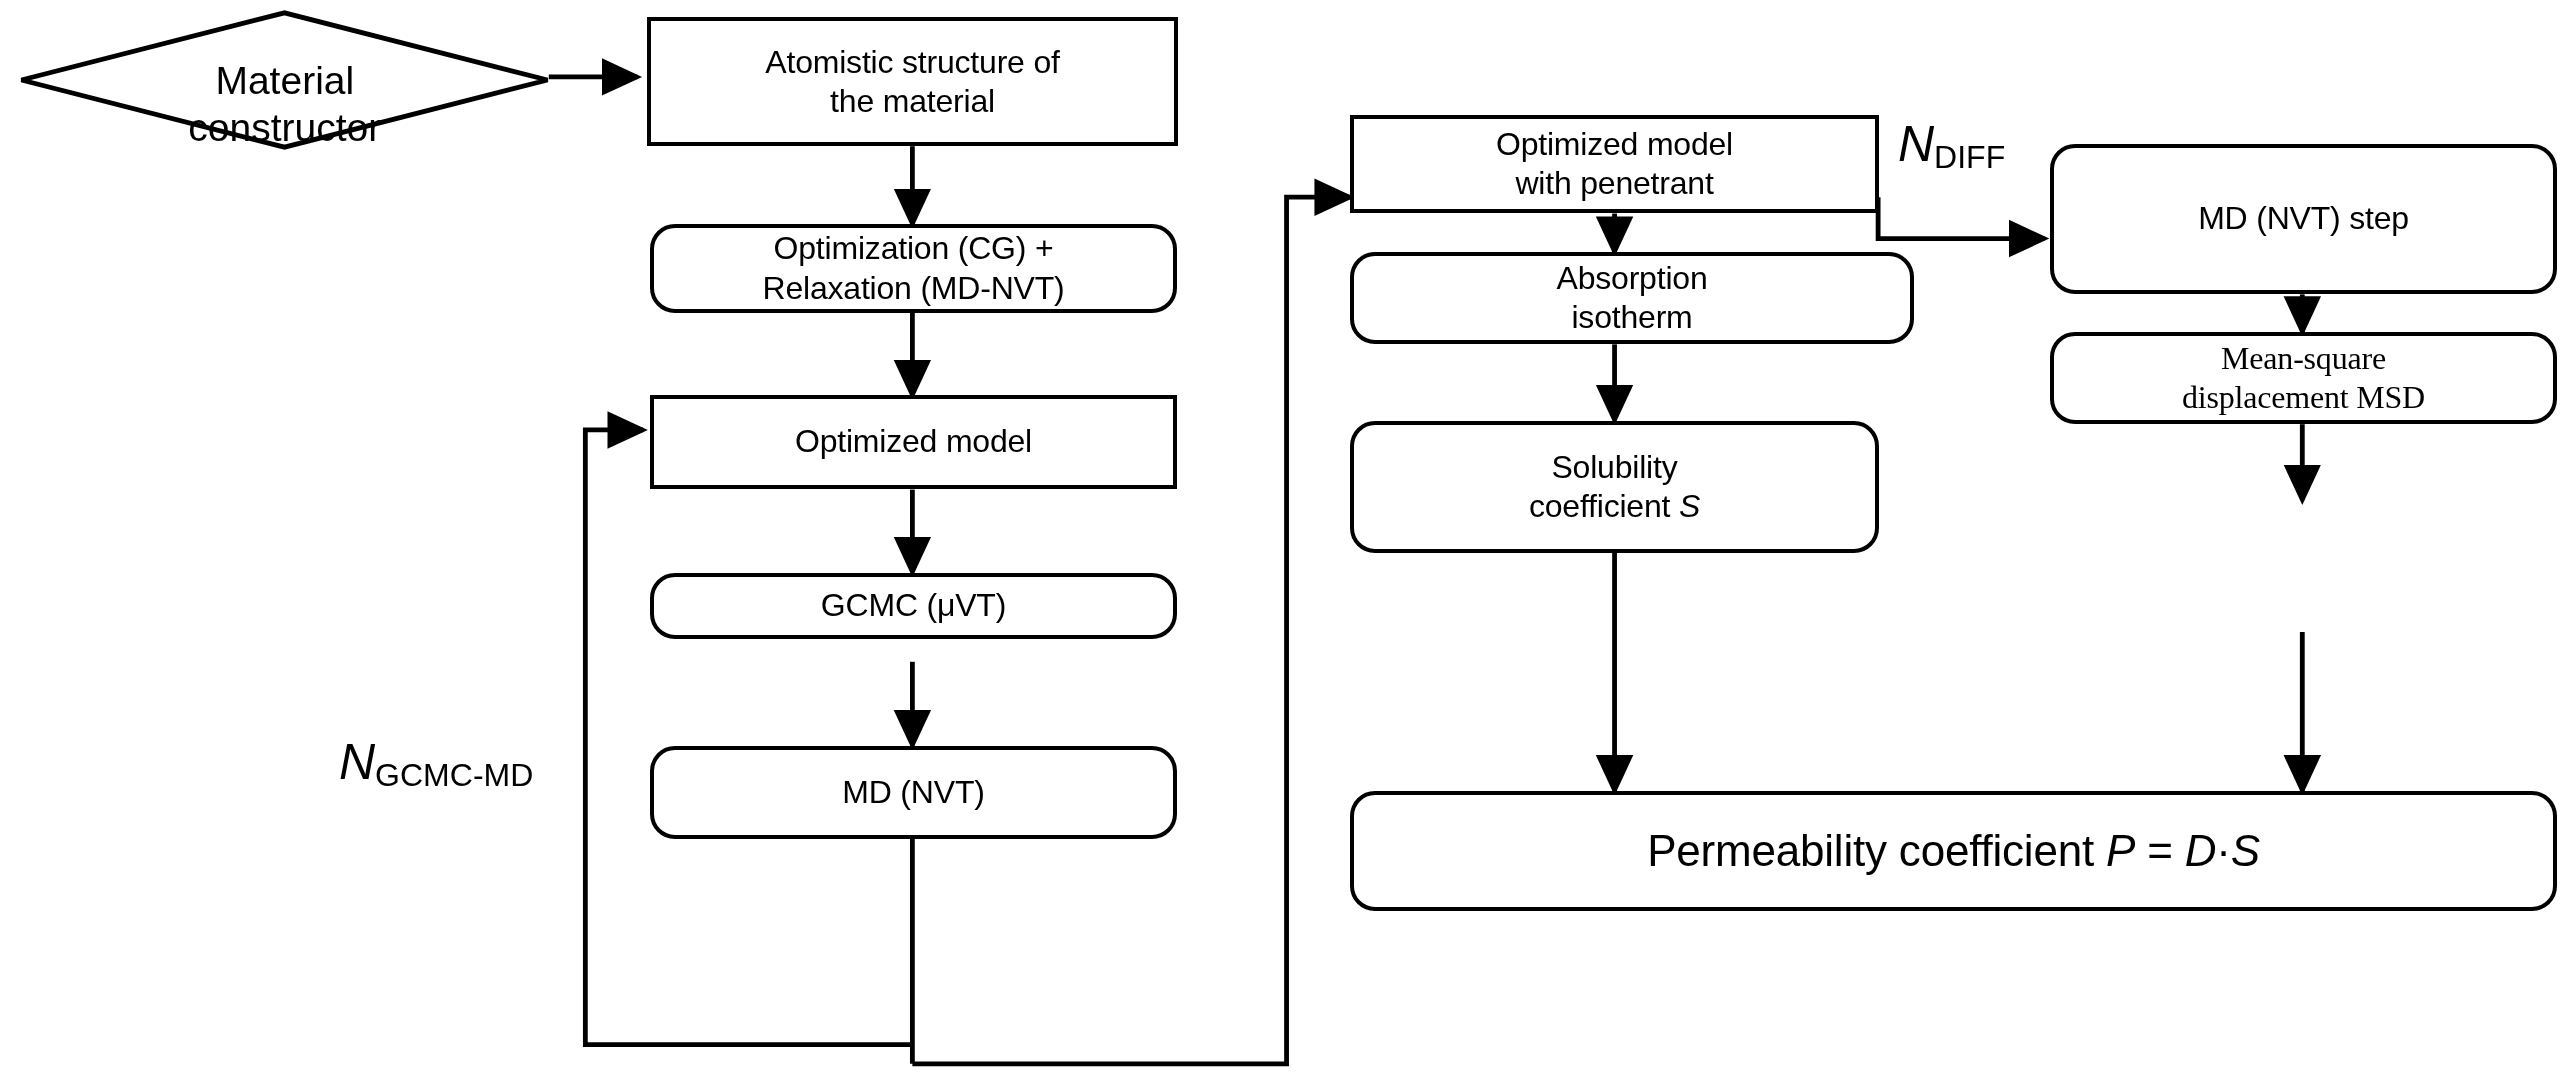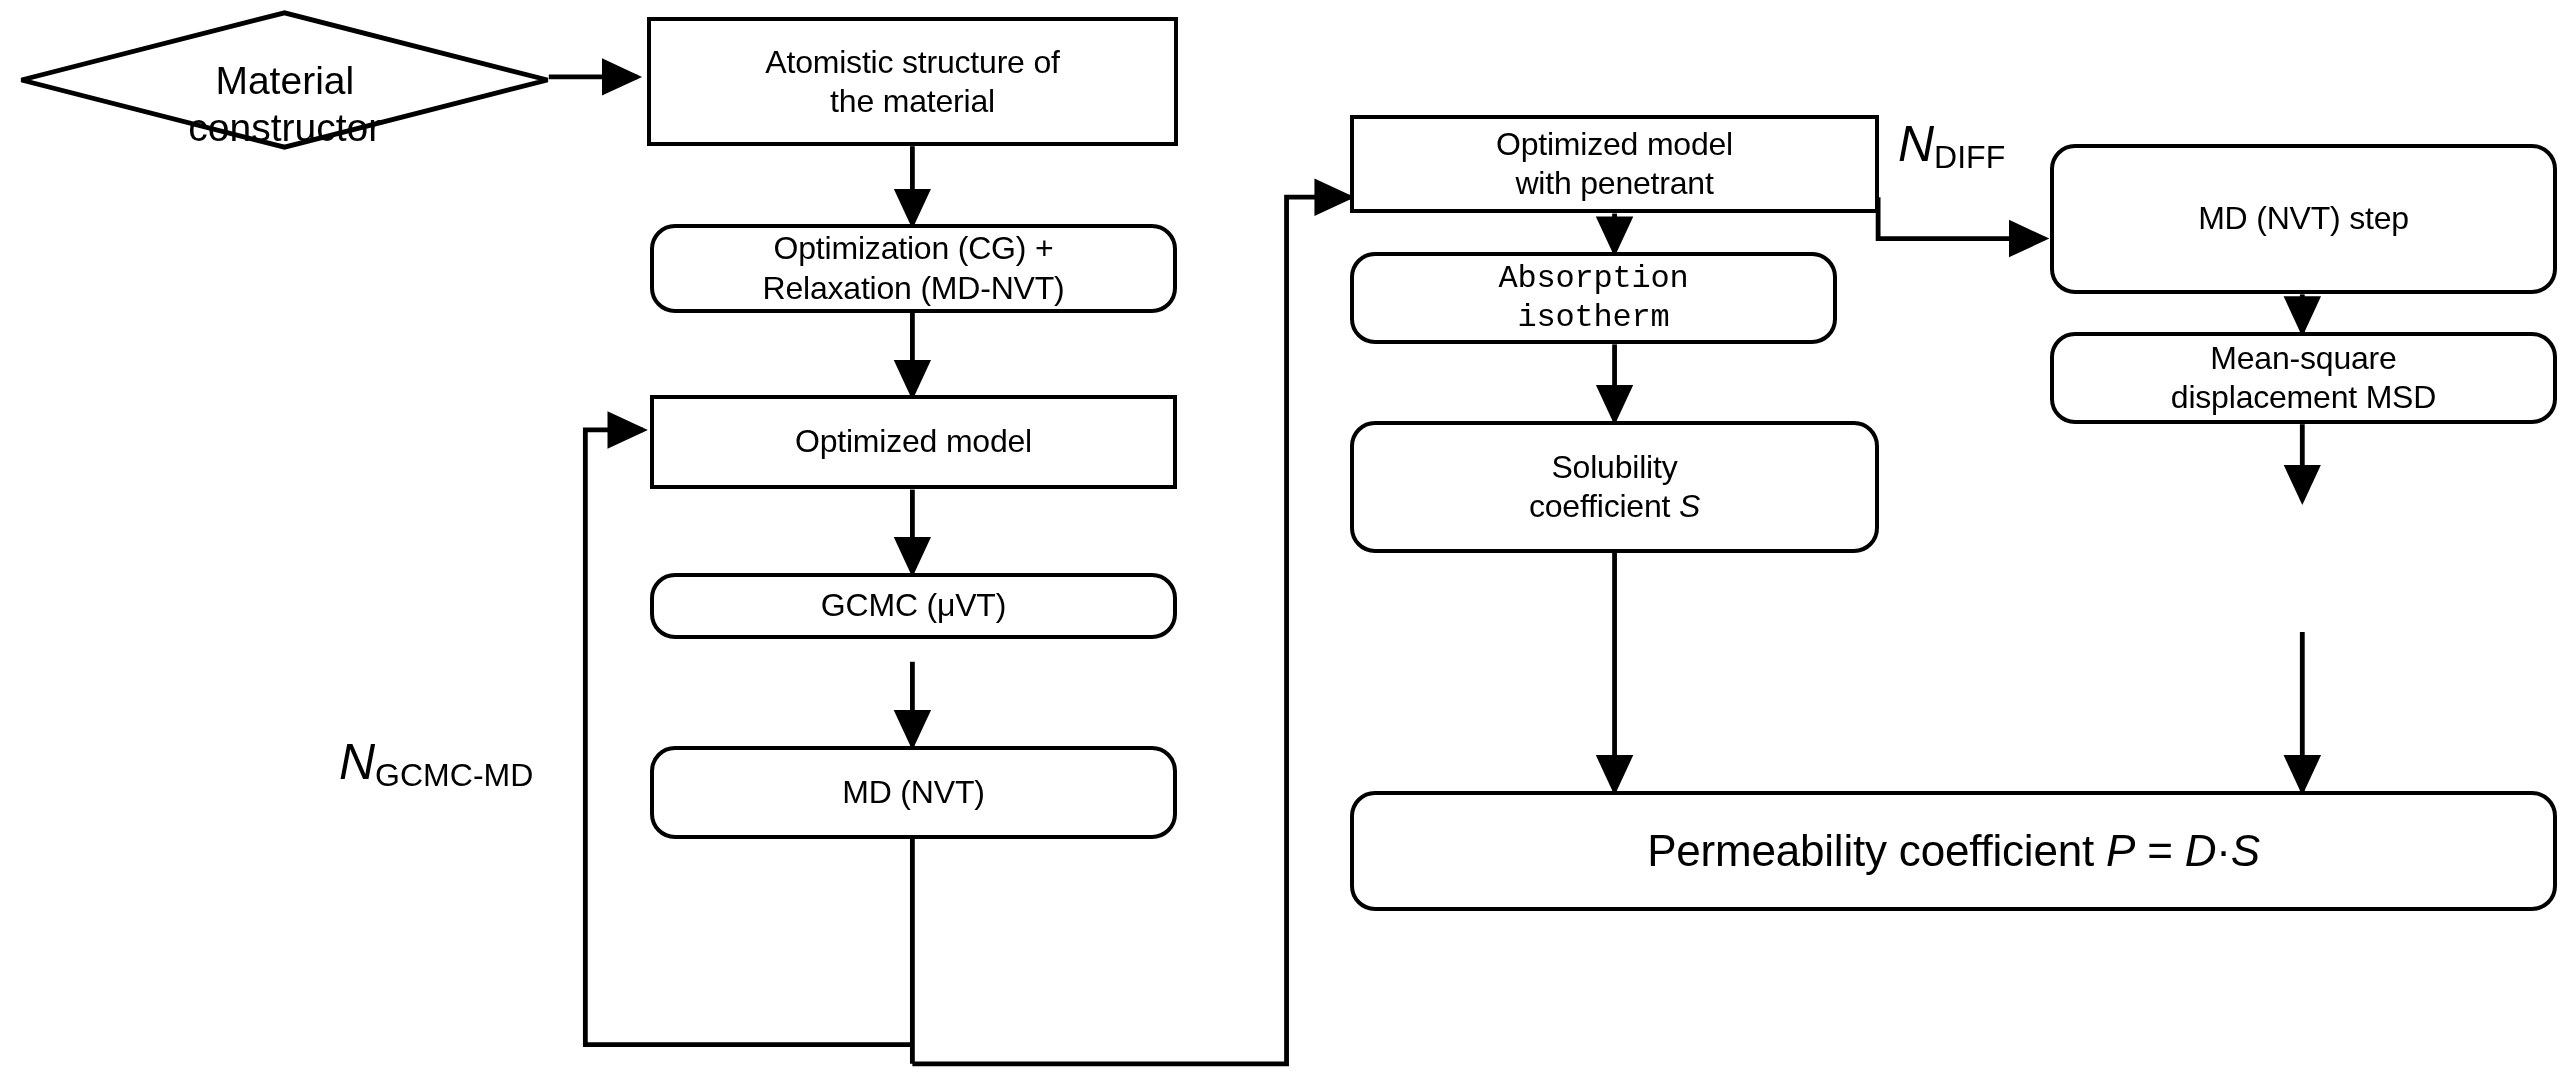--- a/index.html
+++ b/index.html
@@ -146,39 +146,39 @@
 
   <div class="loop-label" style="left:339px;top:733px;">
     <i>N</i><sub>GCMC-MD</sub>
   </div>
 
   <div class="node" style="left:1350px;top:115px;width:529px;height:98px;">
     <span class="txt">Optimized model
 with penetrant</span>
   </div>
 
-  <div class="node rounded" style="left:1350px;top:252px;width:487px;height:92px;font-family:Liberation Mono, monospace;">
+  <div class="node rounded" style="left:1350px;top:252px;width:564px;height:92px;">
     <span class="txt">Absorption
 isotherm</span>
   </div>
 
   <div class="node rounded" style="left:1350px;top:421px;width:529px;height:132px;">
     <span class="txt"><span>Solubility
 coefficient </span><span class="ital">S</span></span>
   </div>
 
   <div class="loop-label" style="left:1898px;top:115px;">
     <i>N</i><sub>DIFF</sub>
   </div>
 
   <div class="node rounded" style="left:2050px;top:144px;width:507px;height:150px;">
     <span class="txt">MD (NVT) step</span>
   </div>
 
-  <div class="node rounded" style="left:2050px;top:332px;width:507px;height:92px;">
+  <div class="node rounded" style="left:2050px;top:332px;width:507px;height:92px;font-family:Liberation Serif, serif;">
     <span class="txt">Mean-square
 displacement MSD</span>
   </div>
 
 
   <div class="node rounded" style="left:1350px;top:791px;width:1207px;height:120px;font-size:44px;">
     <span class="txt"><span>Permeability coefficient </span><span class="ital">P</span><span> = </span><span class="ital">D</span><span>·</span><span class="ital">S</span></span>
   </div>
 
 </div>

